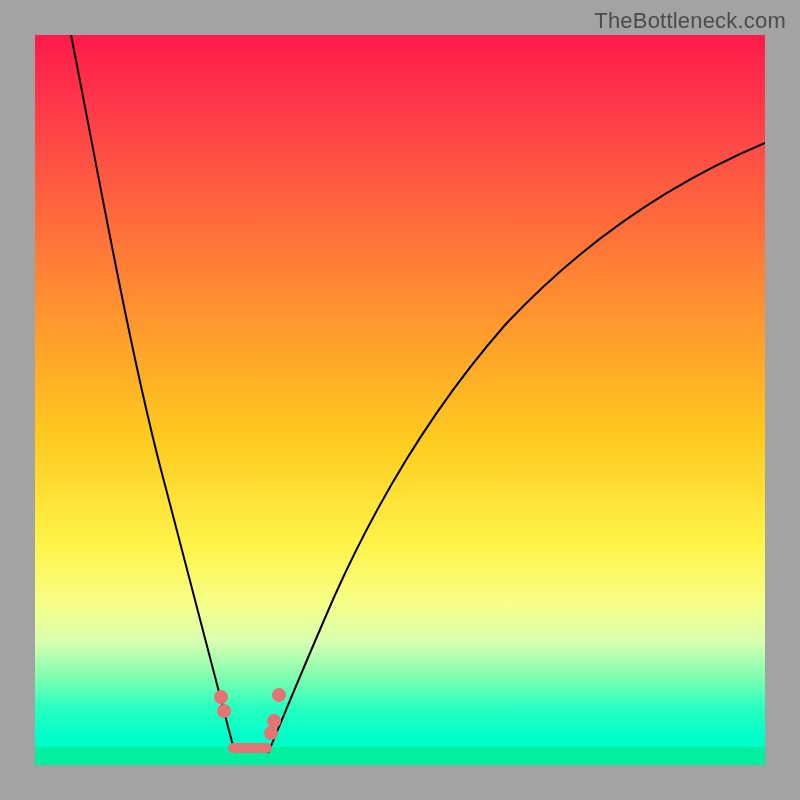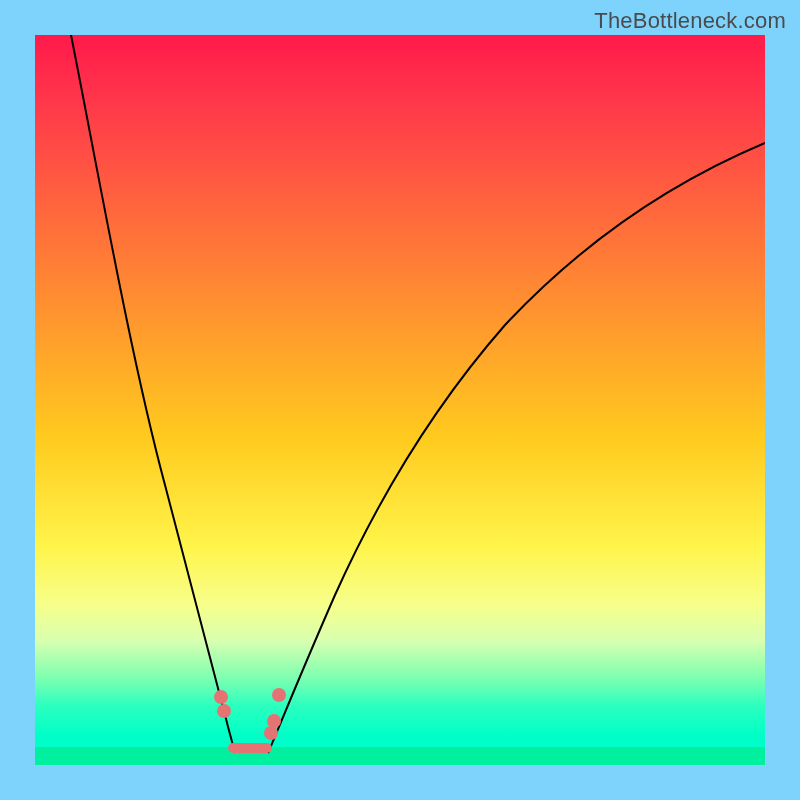--- a/index.html
+++ b/index.html
@@ -8,21 +8,21 @@
     width: 800px;
     height: 800px;
     overflow: hidden;
     background: #000;
     font-family: Arial, Helvetica, sans-serif;
   }
   .frame {
     position: relative;
     width: 800px;
     height: 800px;
-    background: #7dd3fc;
+    background: #a3a3a3;
   }
   .plot-area {
     position: absolute;
     left: 35px;
     top: 35px;
     width: 730px;
     height: 730px;
     background: linear-gradient(to bottom,
       #ff1a4a 0%,
       #ff3a4a 10%,

